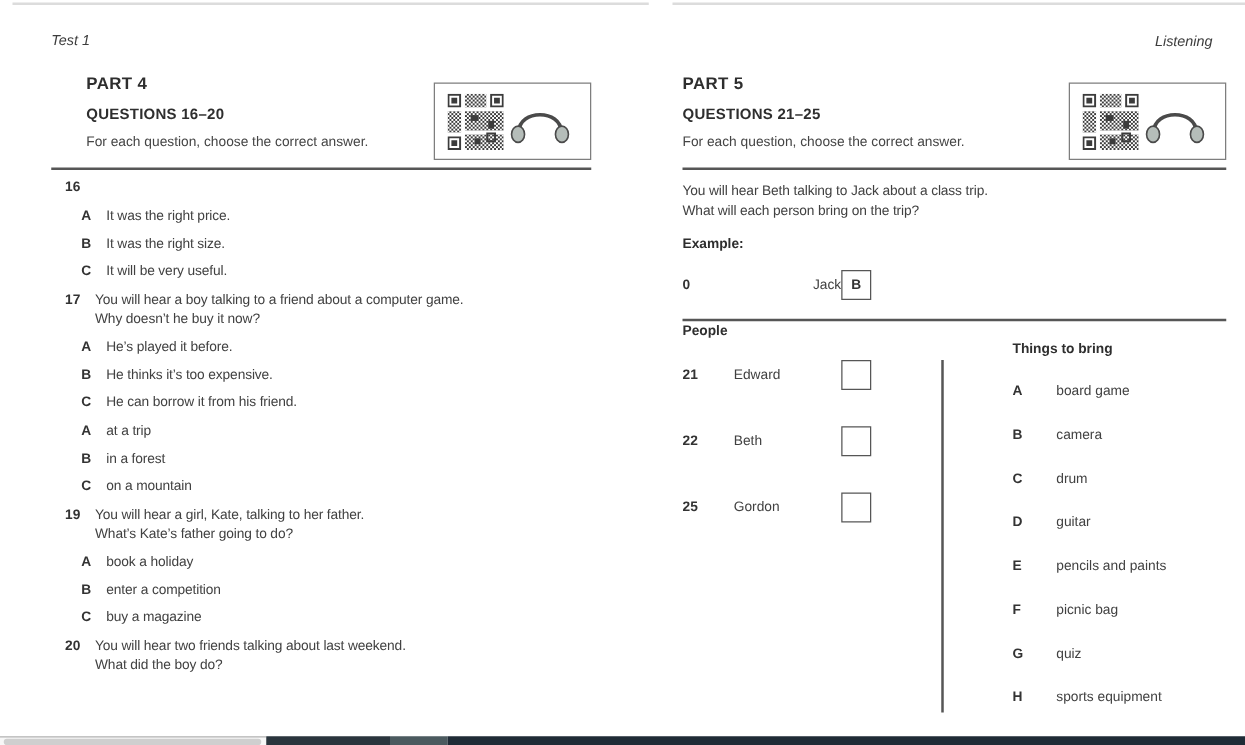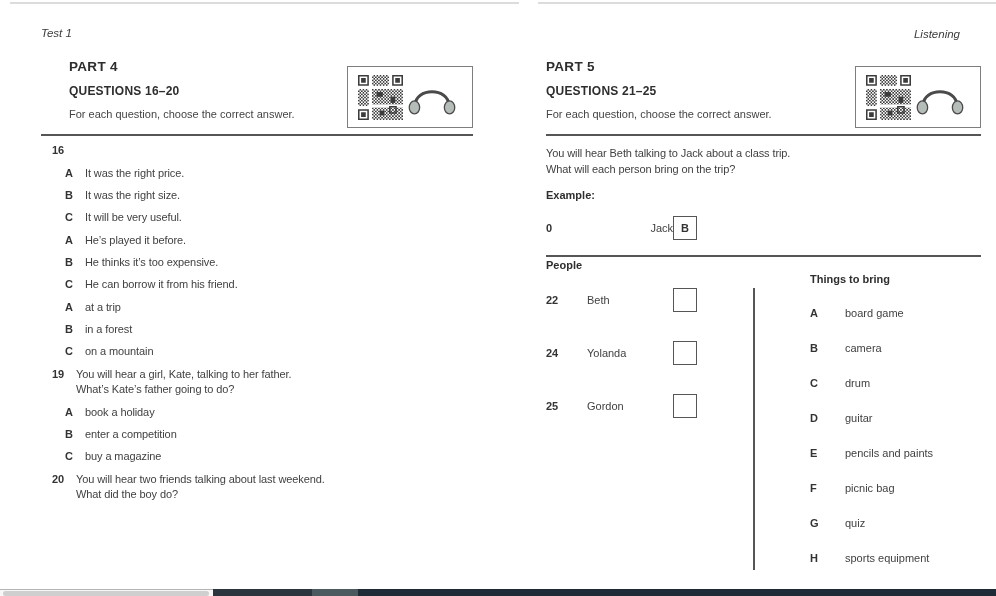--- a/index.html
+++ b/index.html
@@ -14,21 +14,21 @@
   .page-top-edge { position:absolute; top:2px; height:2px; background:#dcdcdc; }
   .edge-left  { left:10px; width:509px; }
   .edge-right { left:538px; width:458px; }
 
   .page { position:absolute; top:0; height:589px; overflow:hidden; }
   .page-left  { left:0;  width:498px; }
   .page-right { left:498px; width:498px; }
 
   .running-header { position:absolute; font-style:italic; font-size:11.5px; color:#3c3c3c; }
   .rh-left  { left:41px; top:27px; }
-  .rh-right { right:36px; top:28px; }
+  .rh-right { right:26px; top:28px; }
 
   .part-title { position:absolute; top:59px; font-size:13.5px; font-weight:700; color:#2e2e2e; letter-spacing:.3px; }
   .q-range    { position:absolute; top:84px; font-size:12px;  font-weight:700; color:#2e2e2e; letter-spacing:.2px; }
   .instruction{ position:absolute; top:108px; font-size:11px; color:#444; }
   .pl { left:41px;padding-left:28px; } .pr { left:48px; }
 
   .qr-box {
     position:absolute; top:66px; width:126px; height:62px;
     border:1.5px solid #7e7e7e; background:#fff;
     display:flex; align-items:center; justify-content:space-between;
@@ -161,20 +161,24 @@
           <span class="opt-text">It was the right size.</span>
         </div>
         <div class="option">
           <span class="opt-letter">C</span>
           <span class="opt-text">It will be very useful.</span>
         </div>
       </div>
     </div>
 
     <div class="question">
+      <div class="q-head">
+        <span class="q-num">17</span>
+        <span class="q-lines"><span>You will hear a boy talking to a friend about a computer game.</span><br><span>Why doesn’t he buy it now?</span></span>
+      </div>
       <div class="options">
         <div class="option">
           <span class="opt-letter">A</span>
           <span class="opt-text">He’s played it before.</span>
         </div>
         <div class="option">
           <span class="opt-letter">B</span>
           <span class="opt-text">He thinks it’s too expensive.</span>
         </div>
         <div class="option">
@@ -263,27 +267,27 @@
       <span>B</span>
     </div>
   </div>
 
   <div class="hrule rule-example"></div>
 
   <div class="people-col">
     <div class="col-header">People</div>
 
     <div class="person-row">
+      <span class="person-num">21</span>
+      <span class="person-name">Edward</span>
+      <div class="answer-box"></div>
+    </div>
+    <div class="person-row">
       <span class="person-num">22</span>
       <span class="person-name">Beth</span>
-      <div class="answer-box"></div>
-    </div>
-    <div class="person-row">
-      <span class="person-num">24</span>
-      <span class="person-name">Yolanda</span>
       <div class="answer-box"></div>
     </div>
     <div class="person-row">
       <span class="person-num">25</span>
       <span class="person-name">Gordon</span>
       <div class="answer-box"></div>
     </div>
   </div>
 
   <div class="col-divider"></div>

